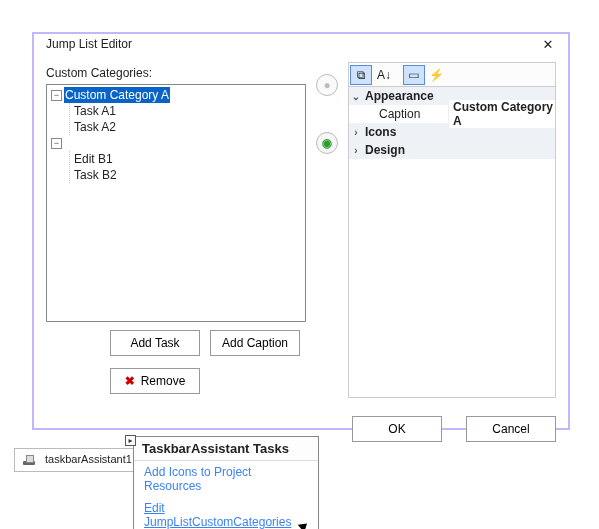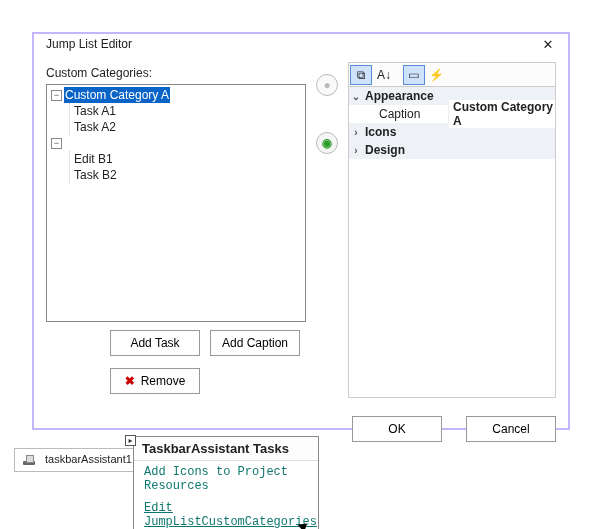--- a/index.html
+++ b/index.html
@@ -197,26 +197,25 @@
     color:#333;
   }
   .smart-title {
     background:#fdfdfd;
     font-weight:bold;
     padding:4px 8px;
     border-bottom:1px solid #ddd;
     font-size:13px;
   }
   .smart-item {
-    color:#0f766e;
+    color:#3b82f6;
     padding:4px 10px;
     cursor:pointer;
     font-size:12px;
     position:relative;
-    font-family:Liberation Mono, monospace;
   }
   .smart-item.underline { text-decoration:underline; }
   .cursor {
     position:absolute;
     right:4px; bottom:-2px;
     width:14px; height:14px;
     pointer-events:none;
   }
   .cursor::before{
     content:"";

